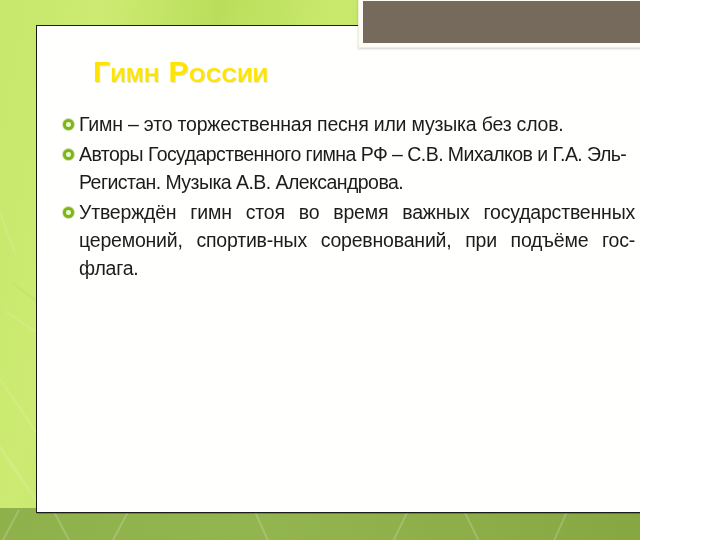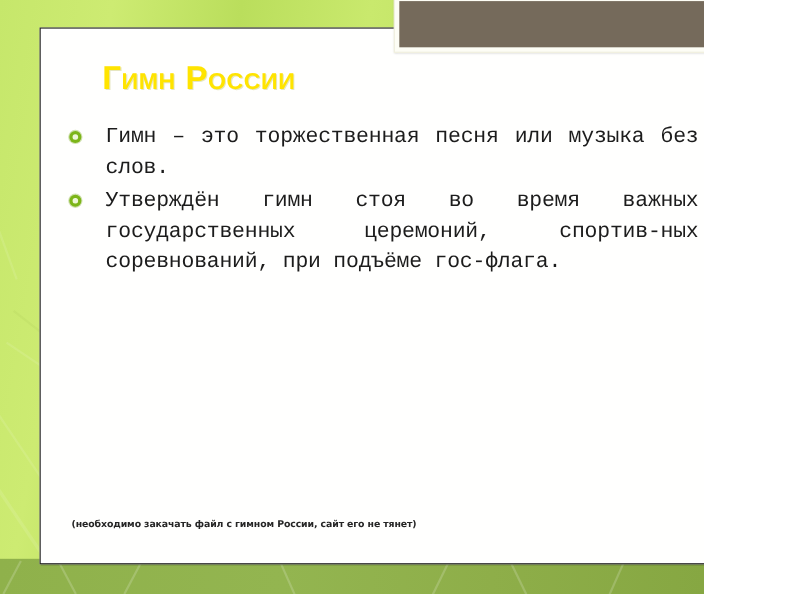--- a/index.html
+++ b/index.html
@@ -152,23 +152,22 @@
     border-radius: 50%;
     background: #eef7d8;
   }
   .bullet-text {
     flex: 1 1 auto;
     font-size: 19.5px;
     line-height: 28px;
     color: #1c1c1c;
     text-align: justify;
     text-justify: inter-word;
-    font-family: Liberation Mono, monospace;
+    font-family: Liberation Sans, sans-serif;
     letter-spacing: -0.2px;
-    margin-left: 17px;
   }
   .bullet-text.tight {
     letter-spacing: -0.55px;
     text-align: left;
   }
 
   #footnote {
     position: absolute;
     left: 26px;
     right: 14px;
@@ -216,27 +215,30 @@
 
       <div id="slide-title">Гимн России</div>
 
       <div id="bullets">
 
         <div class="bullet-row">
           <span class="bullet-marker"></span>
           <span class="bullet-text">Гимн – это торжественная песня или музыка без слов.</span>
         </div>
 
+        <div class="bullet-row">
+          <span class="bullet-marker"></span>
+          <span class="bullet-text tight">Авторы Государственного гимна РФ – С.В. Михалков и Г.А. Эль-Регистан. Музыка А.В. Александрова.</span>
+        </div>
 
 
         <div class="bullet-row">
           <span class="bullet-marker"></span>
           <span class="bullet-text">Утверждён гимн стоя во время важных государственных церемоний, спортив-ных соревнований, при подъёме гос-флага.</span>
         </div>
 
       </div>
 
-      <div id="footnote">(необходимо закачать файл с гимном России, сайт его не тянет)</div>
 
     </div>
   </div>
 
 </div>
 
 </body></html>

